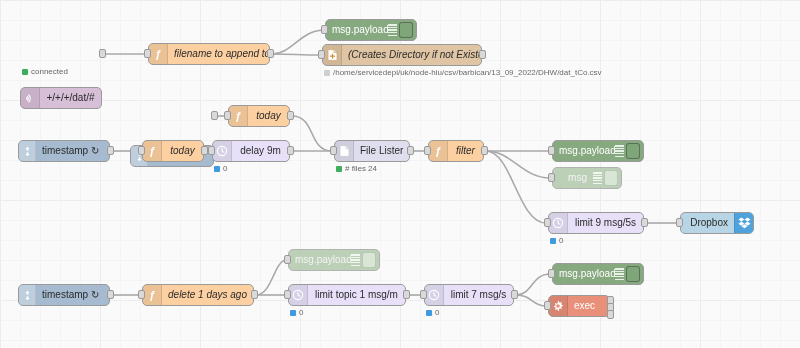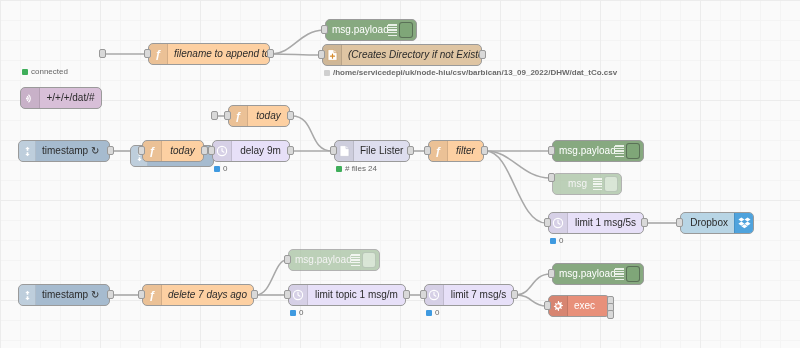--- a/index.html
+++ b/index.html
@@ -143,21 +143,20 @@
   .fn-ico { font-style: italic; font-weight: bold; font-size: 11px; color: #fff; }
   .pathlabel {
     position: absolute;
     font-size: 8px;
     color: #6a6a6a;
     white-space: nowrap;
     display: flex;
     align-items: center;
     gap: 3px;
     z-index: 3;
-    font-weight: bold;
   }
 </style>
 </head>
 <body>
 
 <div id="canvas">
 
   <svg id="wires" viewBox="0 0 800 348" xmlns="http://www.w3.org/2000/svg">
       <path d="M 104,54 C 124,54 128,54 146,54" fill="none" stroke="#a8a8a8" stroke-width="1.6"></path>
       <path d="M 272,54 C 292,54 300,31 323,30" fill="none" stroke="#a8a8a8" stroke-width="1.6"></path>
@@ -317,40 +316,40 @@
         <span class="bars">
           <i></i>
           <i></i>
           <i></i>
           <i></i>
           <i></i>
         </span>
         <span class="dbg-btn"></span>
       </div>
       <div class="port" style="left: 548px; top: 146px;"></div>
-      <div class="node n-debug-off" style="left: 552px; top: 173px; width: 70px;">
+      <div class="node n-debug-off" style="left: 552px; top: 167px; width: 70px;">
         <span class="lbl r">msg</span>
         <span class="bars off">
           <i></i>
           <i></i>
           <i></i>
           <i></i>
           <i></i>
         </span>
         <span class="dbg-btn off"></span>
       </div>
       <div class="port" style="left: 548px; top: 173px;"></div>
       <div class="node n-delay" style="left: 548px; top: 212px; width: 96px;">
         <span class="ico">
           <svg width="12" height="12" viewBox="0 0 14 14">
             <circle cx="7" cy="7" r="5.4" fill="none" stroke="#fff" stroke-width="1.3"></circle>
             <path d="M7 4 V7 L9.2 8.4" fill="none" stroke="#fff" stroke-width="1.3" stroke-linecap="round"></path>
           </svg>
         </span>
-        <span class="lbl c">limit 1 msg/5s</span>
+        <span class="lbl c">limit 9 msg/5s</span>
       </div>
       <div class="port" style="left: 544px; top: 218px;"></div>
       <div class="port" style="left: 641px; top: 218px;"></div>
       <div class="status" style="left: 550px; top: 236px;">
         <span class="dot blue"></span>
         <span>0</span>
       </div>
       <div class="node n-dropbox" style="left: 680px; top: 212px; width: 74px;">
         <span class="lbl r">Dropbox</span>
         <span class="ico right" style="background: rgb(79, 163, 221);">
@@ -375,21 +374,21 @@
             </g>
           </svg>
         </span>
         <span class="lbl">timestamp ↻</span>
       </div>
       <div class="port" style="left: 107px; top: 290px;"></div>
       <div class="node n-func" style="left: 142px; top: 284px; width: 112px;">
         <span class="ico">
           <span class="fn-ico">ƒ</span>
         </span>
-        <span class="lbl c it">delete 7 days ago</span>
+        <span class="lbl c it">delete 1 days ago</span>
       </div>
       <div class="port" style="left: 138px; top: 290px;"></div>
       <div class="port" style="left: 251px; top: 290px;"></div>
       <div class="node n-debug-off" style="left: 288px; top: 249px; width: 92px;">
         <span class="lbl r">msg.payload</span>
         <span class="bars off">
           <i></i>
           <i></i>
           <i></i>
           <i></i>

